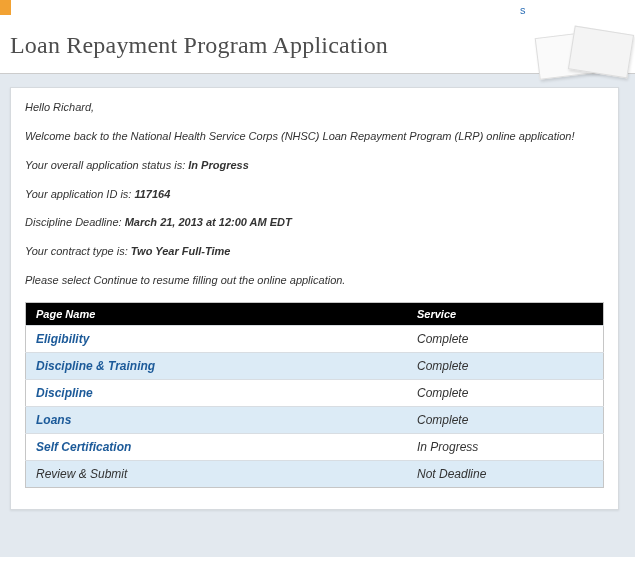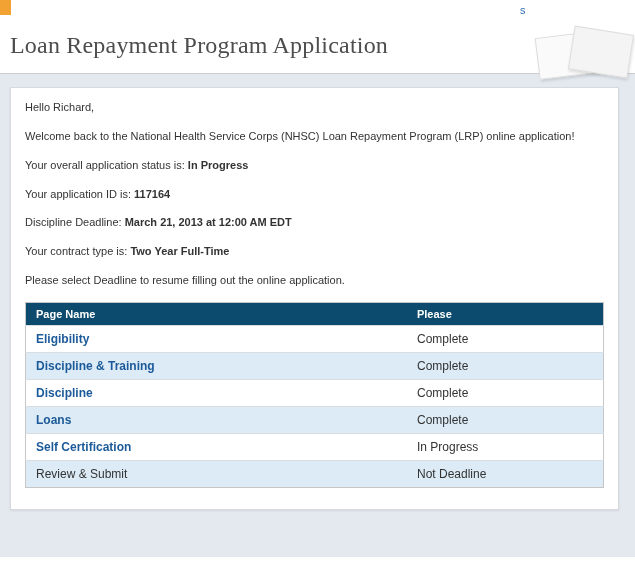--- a/index.html
+++ b/index.html
@@ -75,20 +75,21 @@
     transform: rotate(9deg);
     background: #f4f4f4;
   }
 
   
   .content-bg {
     position: relative;
     height: 483px;
     background: #e3e9ef;
     padding: 13px 16px 0 10px;
+    font-style: italic;
   }
 
   
   .card {
     position: relative;
     z-index: 3;
     background: #ffffff;
     border: 1px solid #d6dade;
     box-shadow: 0 1px 2px rgba(0,0,0,0.08);
     padding: 12px 14px 16px 14px;
@@ -103,21 +104,21 @@
   .card p strong { font-weight: bold; color: #333333; }
 
   
   table.status-table {
     width: 100%;
     border-collapse: collapse;
     border: 1px solid #c6c6c6;
     margin-top: 4px;
   }
   table.status-table th {
-    background: #0c4a6e;
+    background: #000000;
     color: #ffffff;
     font-size: 11px;
     font-weight: bold;
     text-align: left;
     padding: 5px 10px;
   }
   table.status-table td {
     font-size: 12px;
     color: #333333;
     padding: 6px 10px;
@@ -168,27 +169,27 @@
       <p>Welcome back to the National Health Service Corps (NHSC) Loan Repayment Program (LRP) online application!</p>
 
       <p><span>Your overall application status is:</span> <strong>In Progress</strong></p>
 
       <p><span>Your application ID is:</span> <strong>117164</strong></p>
 
       <p><span>Discipline Deadline:</span> <strong>March 21, 2013 at 12:00 AM EDT</strong></p>
 
       <p><span>Your contract type is:</span> <strong>Two Year Full-Time</strong></p>
 
-      <p>Please select Deadline to resume filling out the online application.</p>
+      <p>Please select Continue to resume filling out the online application.</p>
 
       <table class="status-table">
         <thead>
           <tr>
             <th class="col-name">Page Name</th>
-            <th>Please</th>
+            <th>Service</th>
           </tr>
         </thead>
         <tbody>
           <tr>
             <td><a class="page-link">Eligibility</a></td>
             <td>Complete</td>
           </tr>
           <tr>
             <td><a class="page-link">Discipline &amp; Training</a></td>
             <td>Complete</td>

